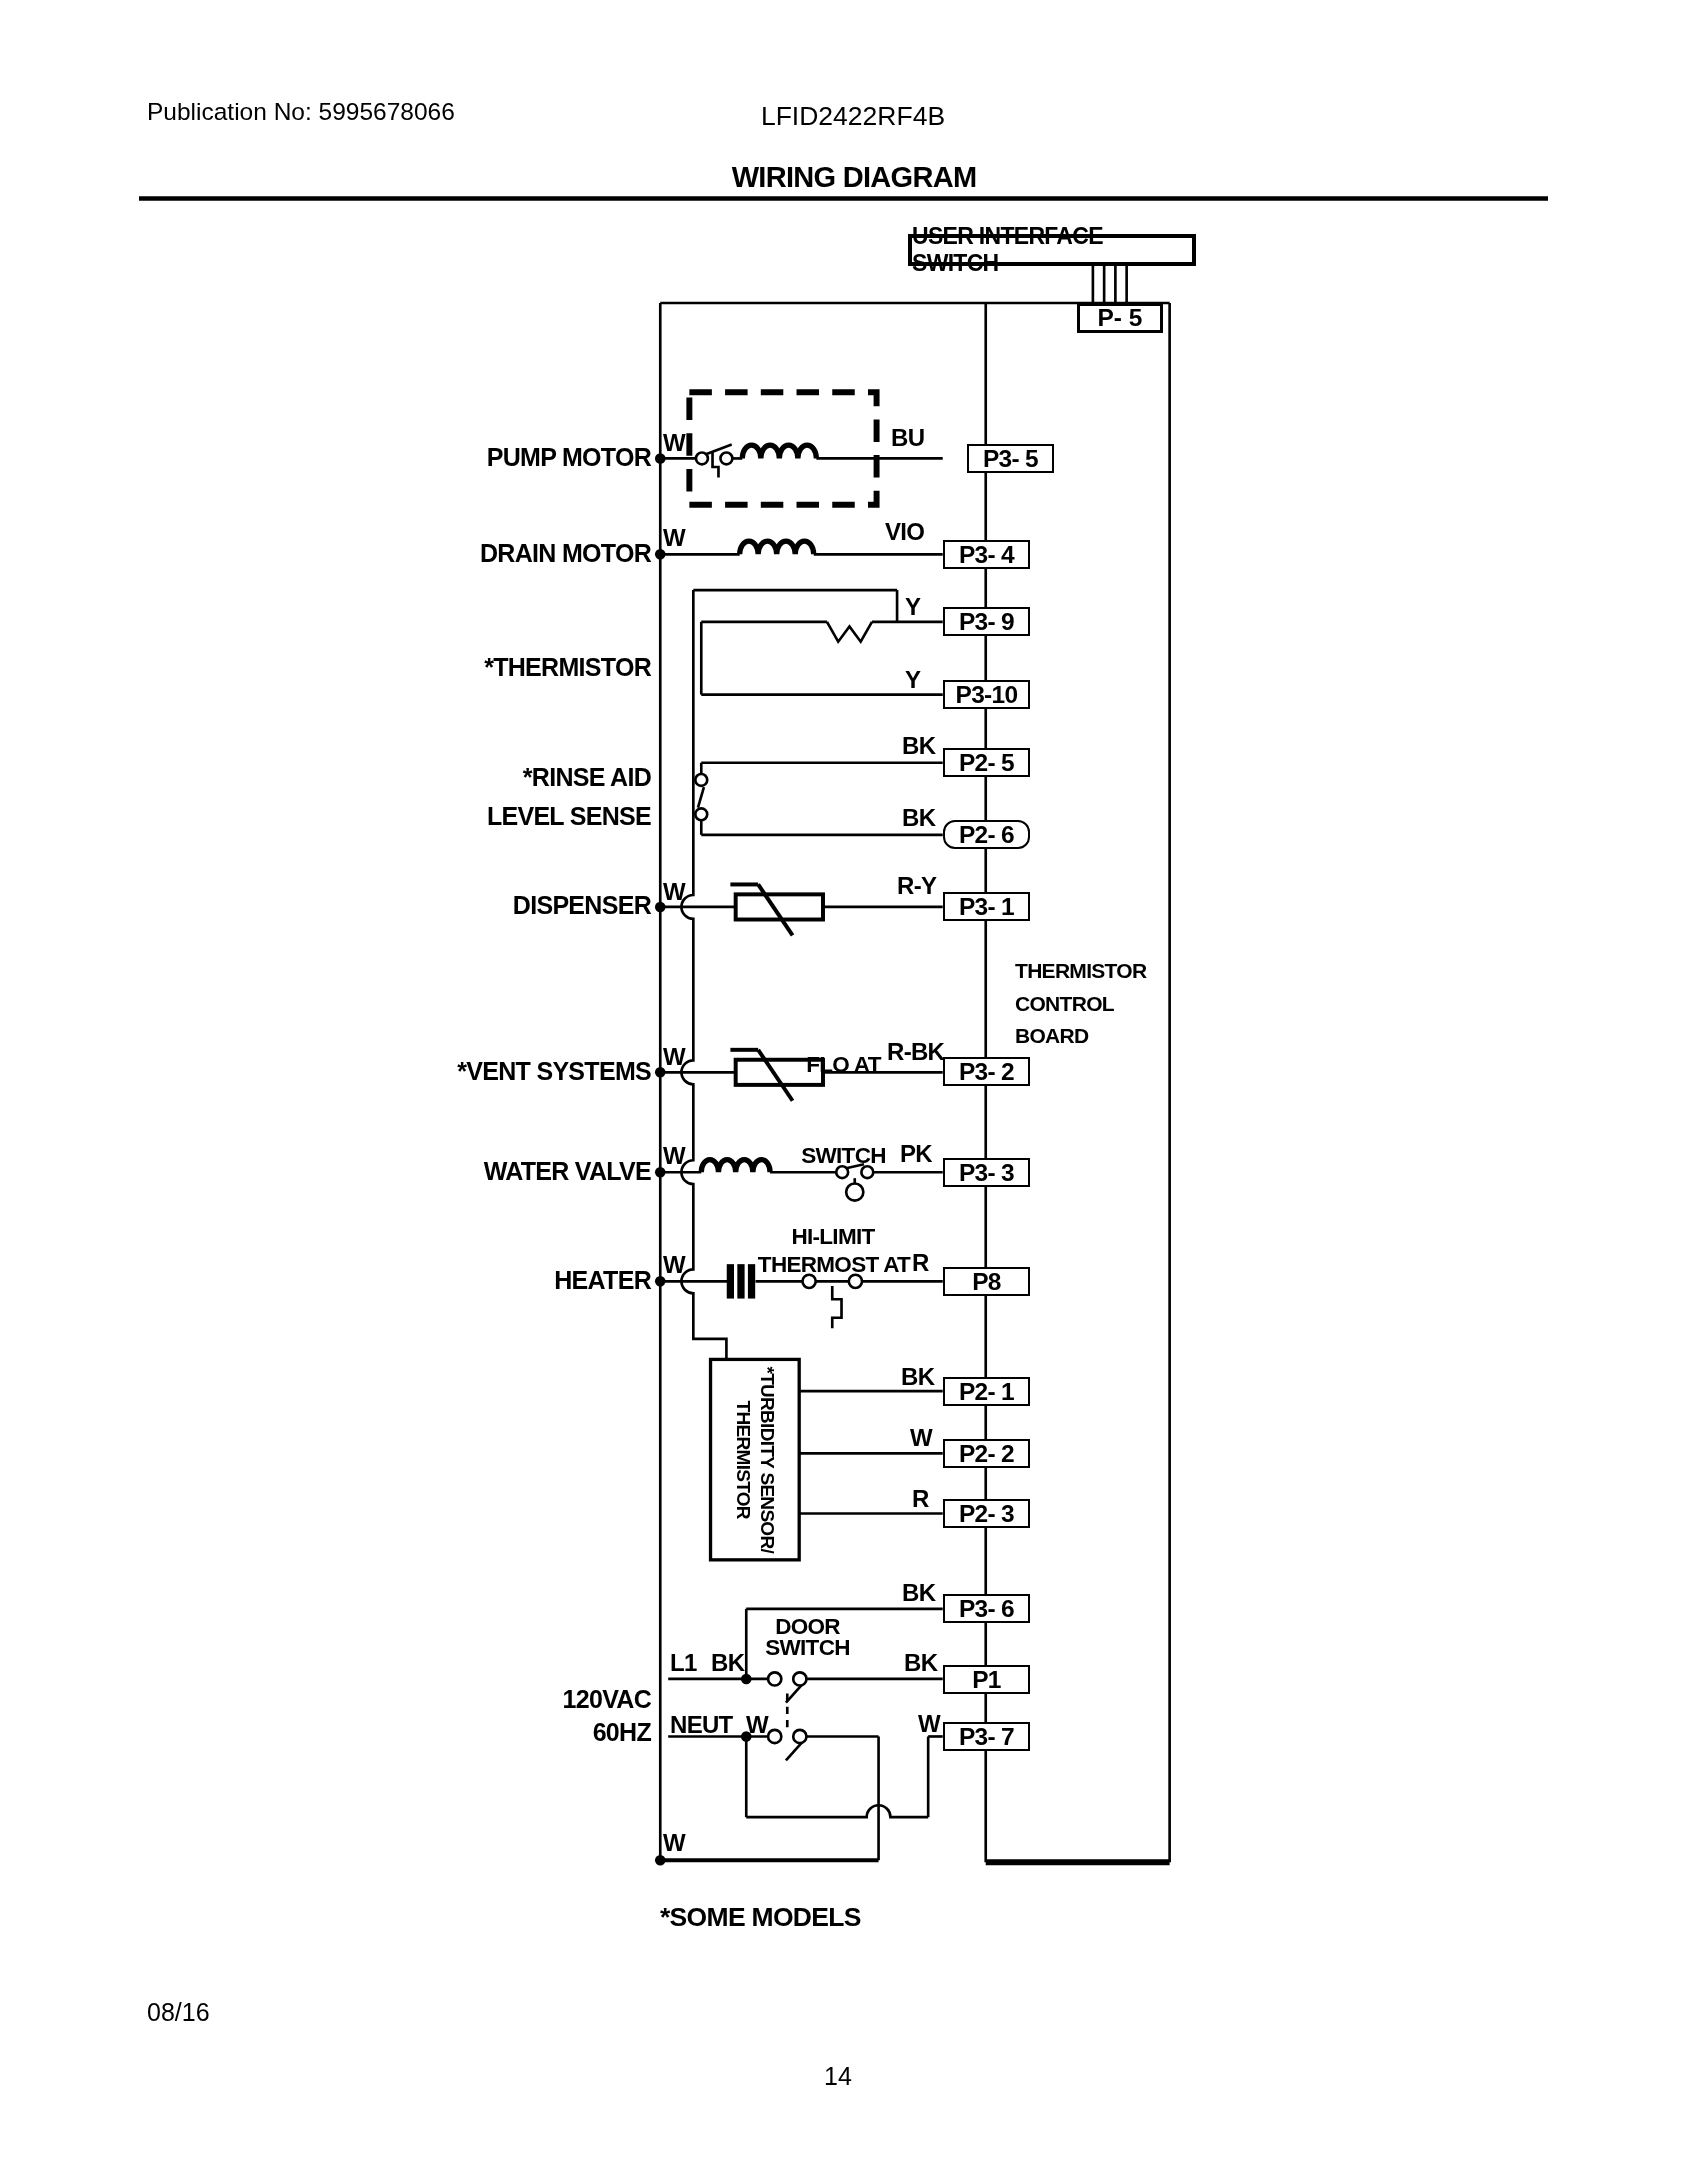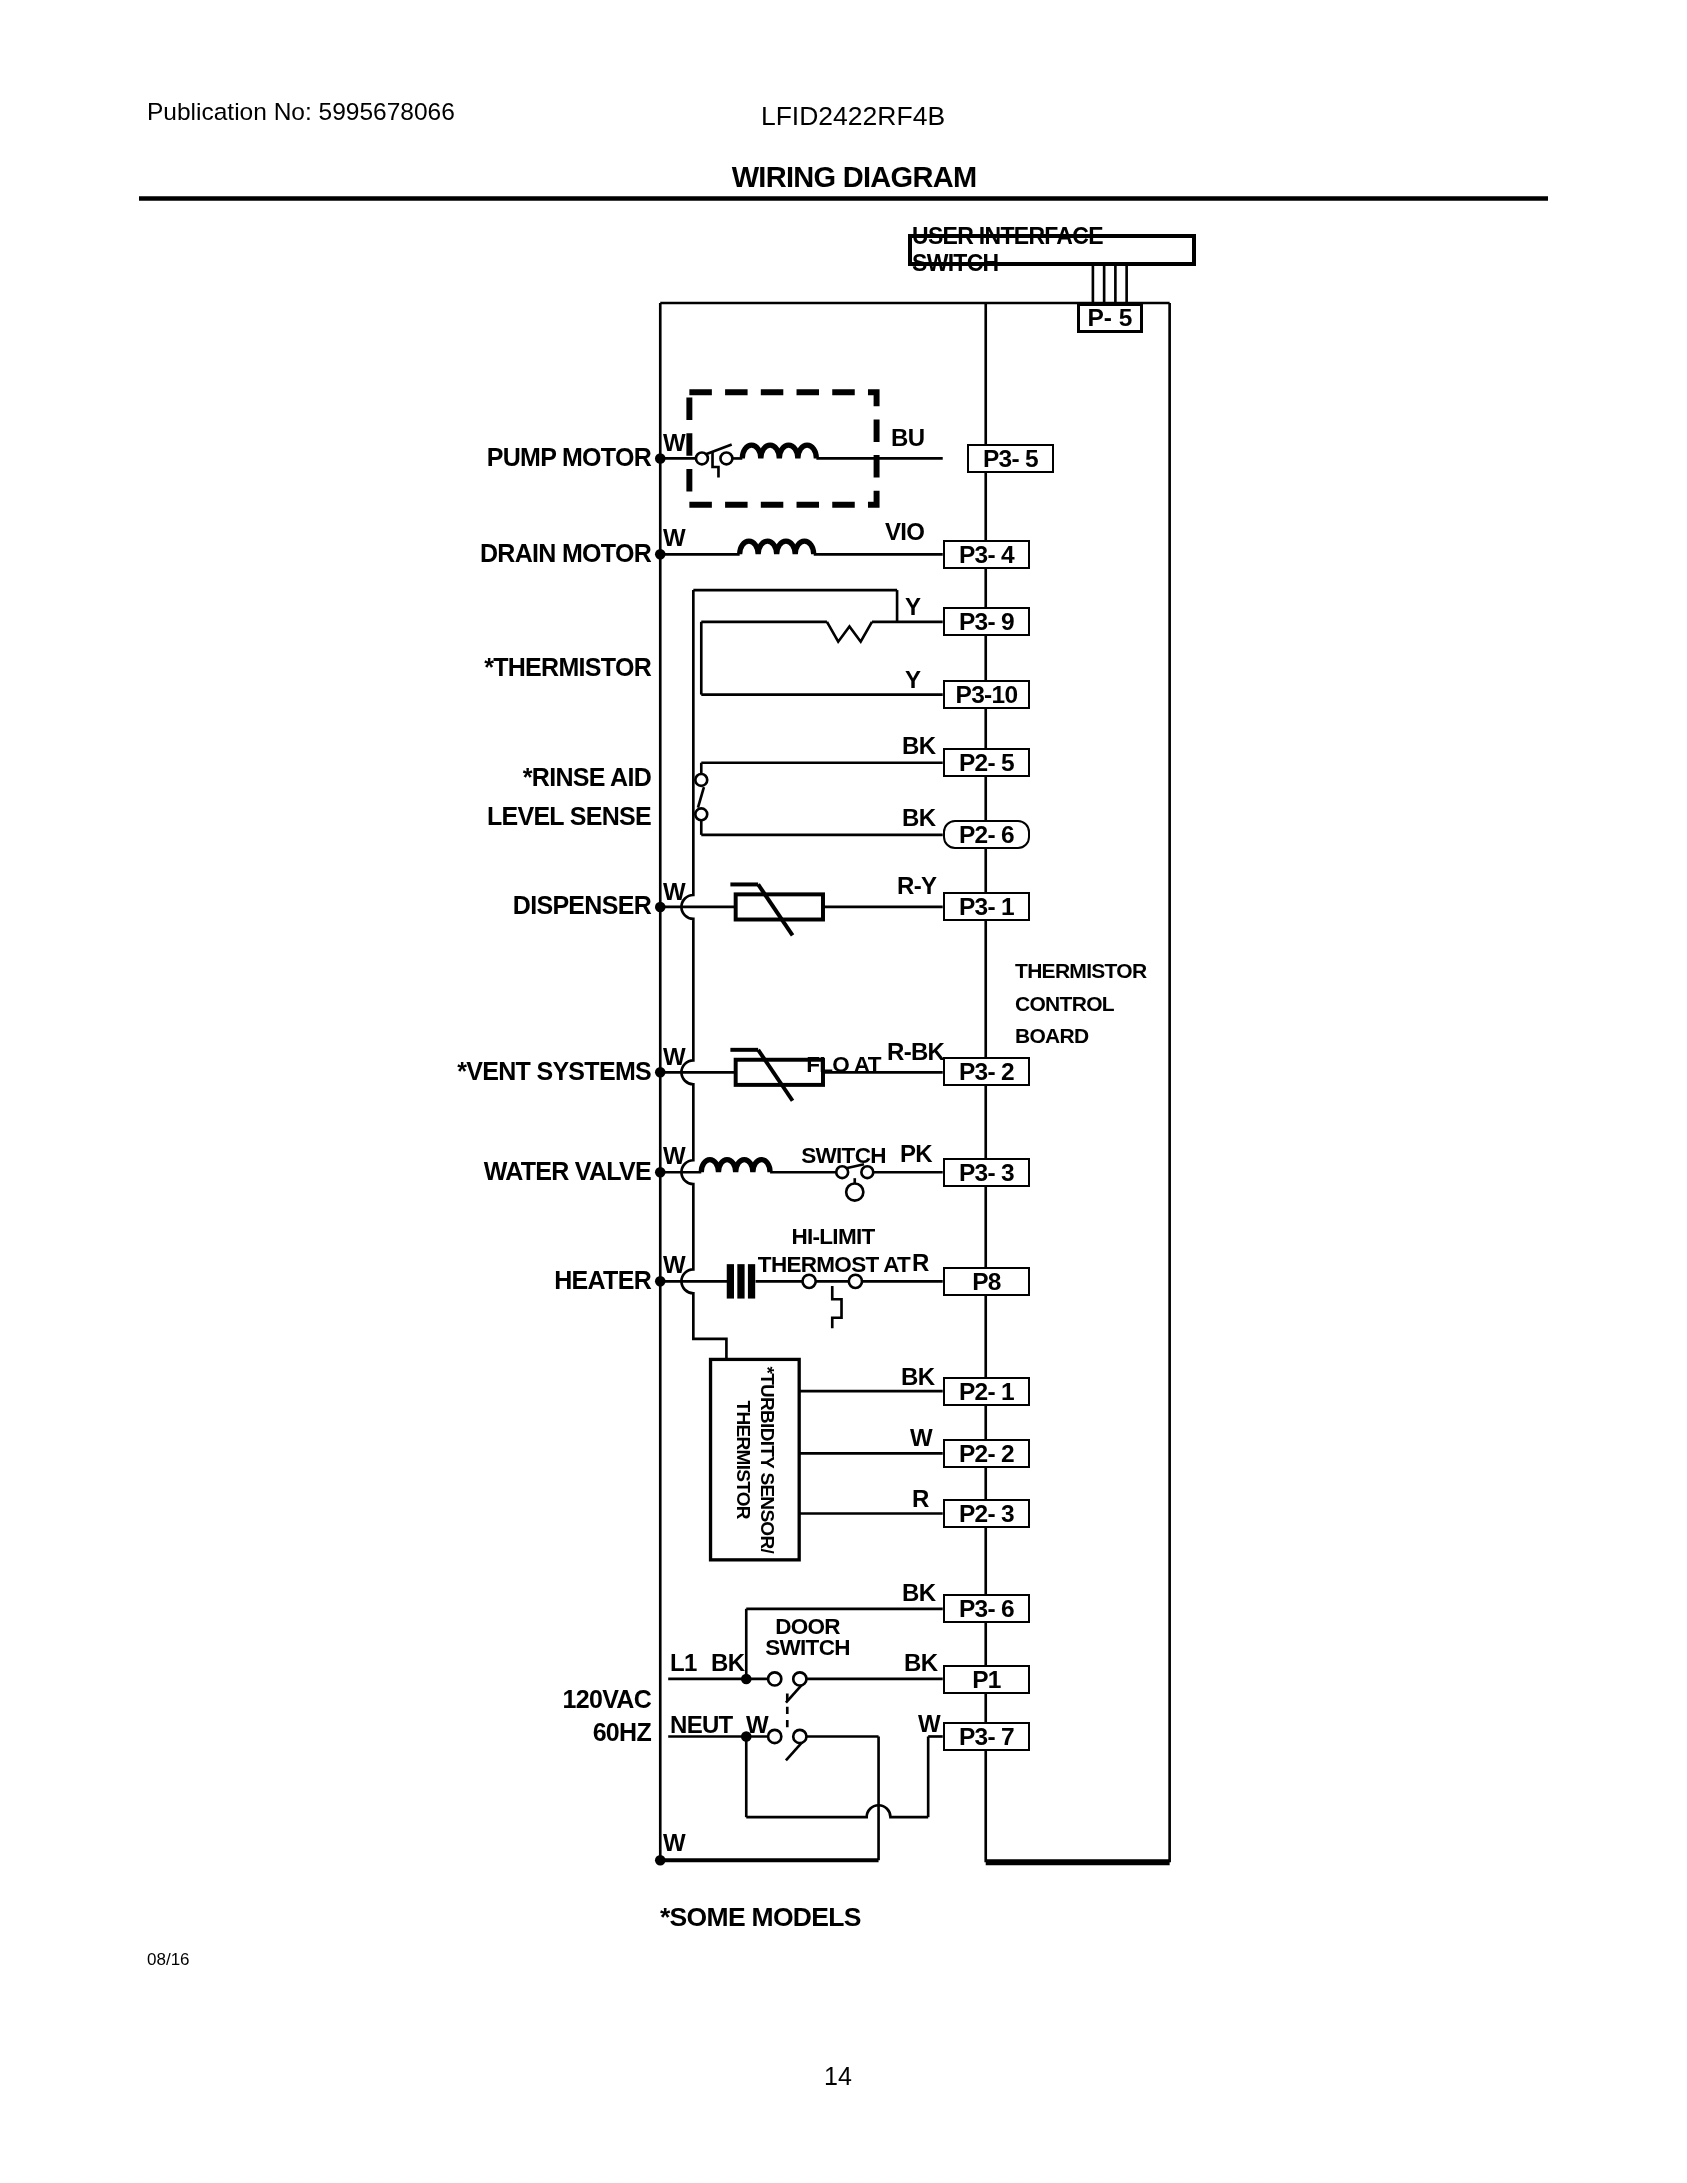--- a/index.html
+++ b/index.html
@@ -13,21 +13,21 @@
   .clbl{position:absolute;font-weight:bold;font-size:22.5px;letter-spacing:-0.7px;
         white-space:nowrap;text-align:center;}
   .conn{position:absolute;left:943px;width:87px;height:29px;box-sizing:border-box;
         border:2.6px solid #000;background:#fff;display:flex;align-items:center;
         justify-content:center;font-weight:bold;font-size:24.5px;letter-spacing:-0.7px;}
   .hdr{position:absolute;font-size:24.5px;letter-spacing:0;}
   svg{position:absolute;left:0;top:0;}
   #uisw{position:absolute;left:908px;top:234px;width:288px;height:32px;
         box-sizing:border-box;border:4px solid #000;display:flex;align-items:center;
         justify-content:center;font-weight:bold;font-size:23px;letter-spacing:-0.7px;}
-  #p5box{position:absolute;left:1077px;top:303px;width:66px;height:30px;
+  #p5box{position:absolute;left:1077px;top:303px;width:86px;height:30px;
         box-sizing:border-box;border:3.3px solid #000;background:#fff;display:flex;
         align-items:center;justify-content:center;font-weight:bold;font-size:24.5px;}
   #turbtext{position:absolute;left:711px;top:1360px;width:89px;height:200px;
         display:flex;align-items:center;justify-content:center;}
   #turbtext .inner{transform:rotate(90deg);white-space:nowrap;text-align:center;
         font-weight:bold;font-size:19px;line-height:1.25;letter-spacing:-0.7px;}
   #ecb{position:absolute;left:1015px;top:955px;font-weight:bold;font-size:21px;
        letter-spacing:-0.7px;line-height:1.55;}
 </style>
 </head>
@@ -257,17 +257,17 @@
   <div class="lbl" style="left:910px;top:1425px;">W</div>
   <div class="lbl" style="left:912px;top:1486px;">R</div>
   <div class="lbl" style="left:902px;top:1580px;">BK</div>
   <div class="lbl" style="left:711px;top:1650px;">BK</div>
   <div class="lbl" style="left:904px;top:1650px;">BK</div>
   <div class="lbl" style="left:746px;top:1712px;">W</div>
   <div class="lbl" style="left:918px;top:1711px;">W</div>
   <div class="lbl" style="left:663px;top:1830px;">W</div>
 
   <div class="lbl" style="left:660px;top:1903px;font-size:26.5px;">*SOME MODELS</div>
-  <div class="hdr" style="left:147px;top:1950px;font-size:17px;">08/16</div>
+  <div class="hdr" style="left:147px;top:1998px;font-size:25px;">08/16</div>
   <div class="hdr" style="left:824px;top:2062px;font-size:25px;">14</div>
 
 </div>
 
 
 </body></html>

